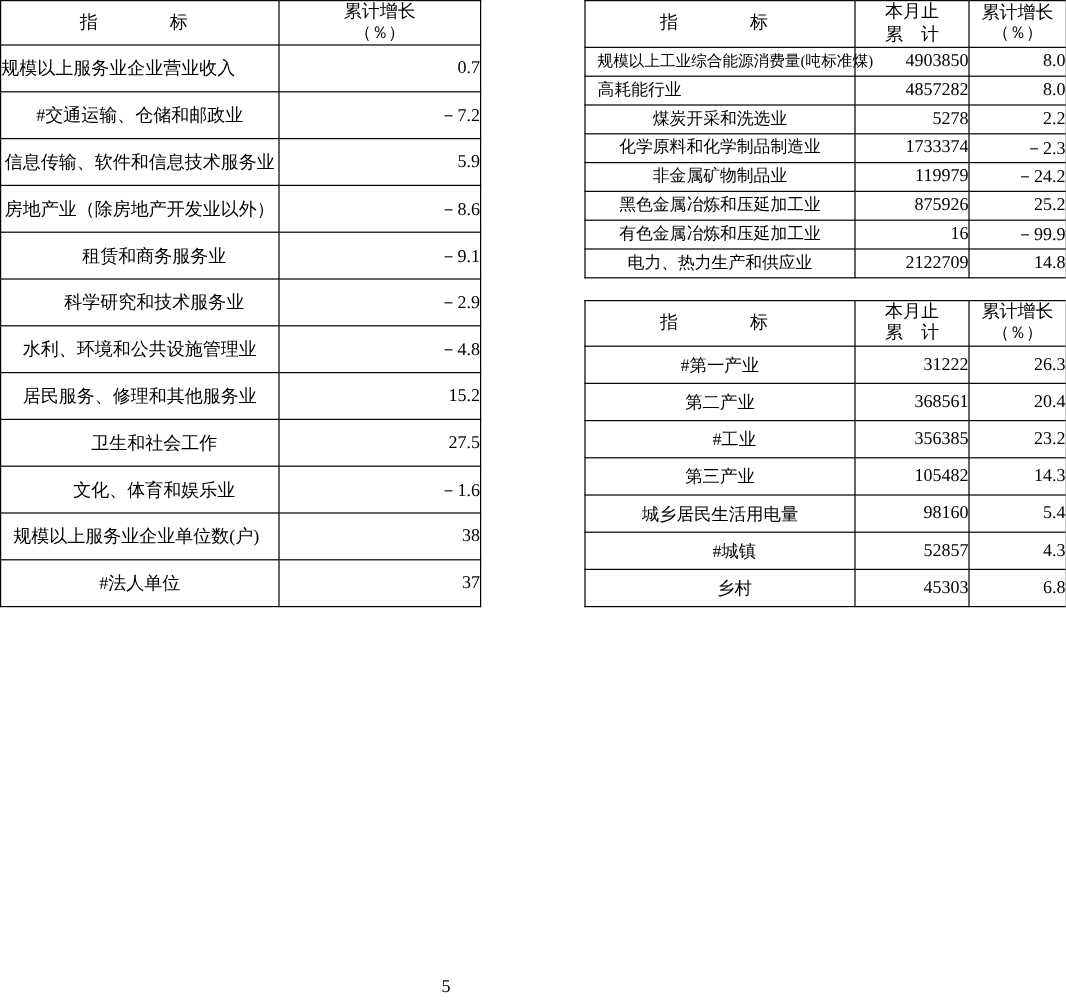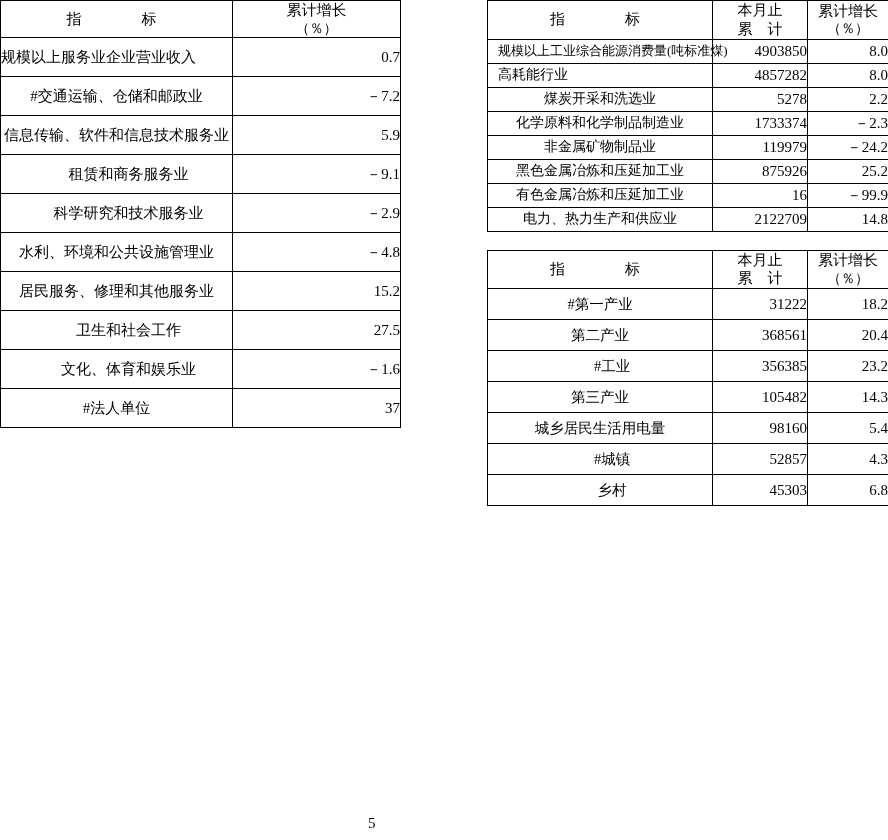--- a/index.html
+++ b/index.html
@@ -123,20 +123,24 @@
           </tr>
           <tr>
             <td class="label" style="text-align: center;">#交通运输、仓储和邮政业</td>
             <td class="num">－7.2</td>
           </tr>
           <tr>
             <td class="label" style="text-align: center;">信息传输、软件和信息技术服务业</td>
             <td class="num">5.9</td>
           </tr>
           <tr>
+            <td class="label" style="text-align: center;">房地产业（除房地产开发业以外）</td>
+            <td class="num">－8.6</td>
+          </tr>
+          <tr>
             <td class="label" style="text-align: center; padding-left: 24px;">租赁和商务服务业</td>
             <td class="num">－9.1</td>
           </tr>
           <tr>
             <td class="label" style="text-align: center; padding-left: 24px;">科学研究和技术服务业</td>
             <td class="num">－2.9</td>
           </tr>
           <tr>
             <td class="label" style="text-align: center;">水利、环境和公共设施管理业</td>
             <td class="num">－4.8</td>
@@ -145,20 +149,24 @@
             <td class="label" style="text-align: center;">居民服务、修理和其他服务业</td>
             <td class="num">15.2</td>
           </tr>
           <tr>
             <td class="label" style="text-align: center; padding-left: 24px;">卫生和社会工作</td>
             <td class="num">27.5</td>
           </tr>
           <tr>
             <td class="label" style="text-align: center; padding-left: 24px;">文化、体育和娱乐业</td>
             <td class="num">－1.6</td>
+          </tr>
+          <tr>
+            <td class="label bold" style="text-align: left; padding-left: 10px;">规模以上服务业企业单位数(户)</td>
+            <td class="num bold">38</td>
           </tr>
           <tr>
             <td class="label" style="text-align: center;">#法人单位</td>
             <td class="num">37</td>
           </tr>
         </tbody>
     </table>
     <div class="footer-num footer-left">5</div>
   </div>
 
@@ -243,21 +251,21 @@
           <th class="hdr-cell">
             <div>累计增长</div>
             <div class="pct">（％）</div>
           </th>
         </tr>
       </thead>
       <tbody>
           <tr>
             <td class="label" style="text-align: center; font-size: 14.5px;">#第一产业</td>
             <td class="num">31222</td>
-            <td class="num">18.2</td>
+            <td class="num">26.3</td>
           </tr>
           <tr>
             <td class="label" style="text-align: center; font-size: 14.5px;">第二产业</td>
             <td class="num">368561</td>
             <td class="num">20.4</td>
           </tr>
           <tr>
             <td class="label" style="text-align: center; padding-left: 24px; font-size: 14.5px;">#工业</td>
             <td class="num">356385</td>
             <td class="num">23.2</td>

